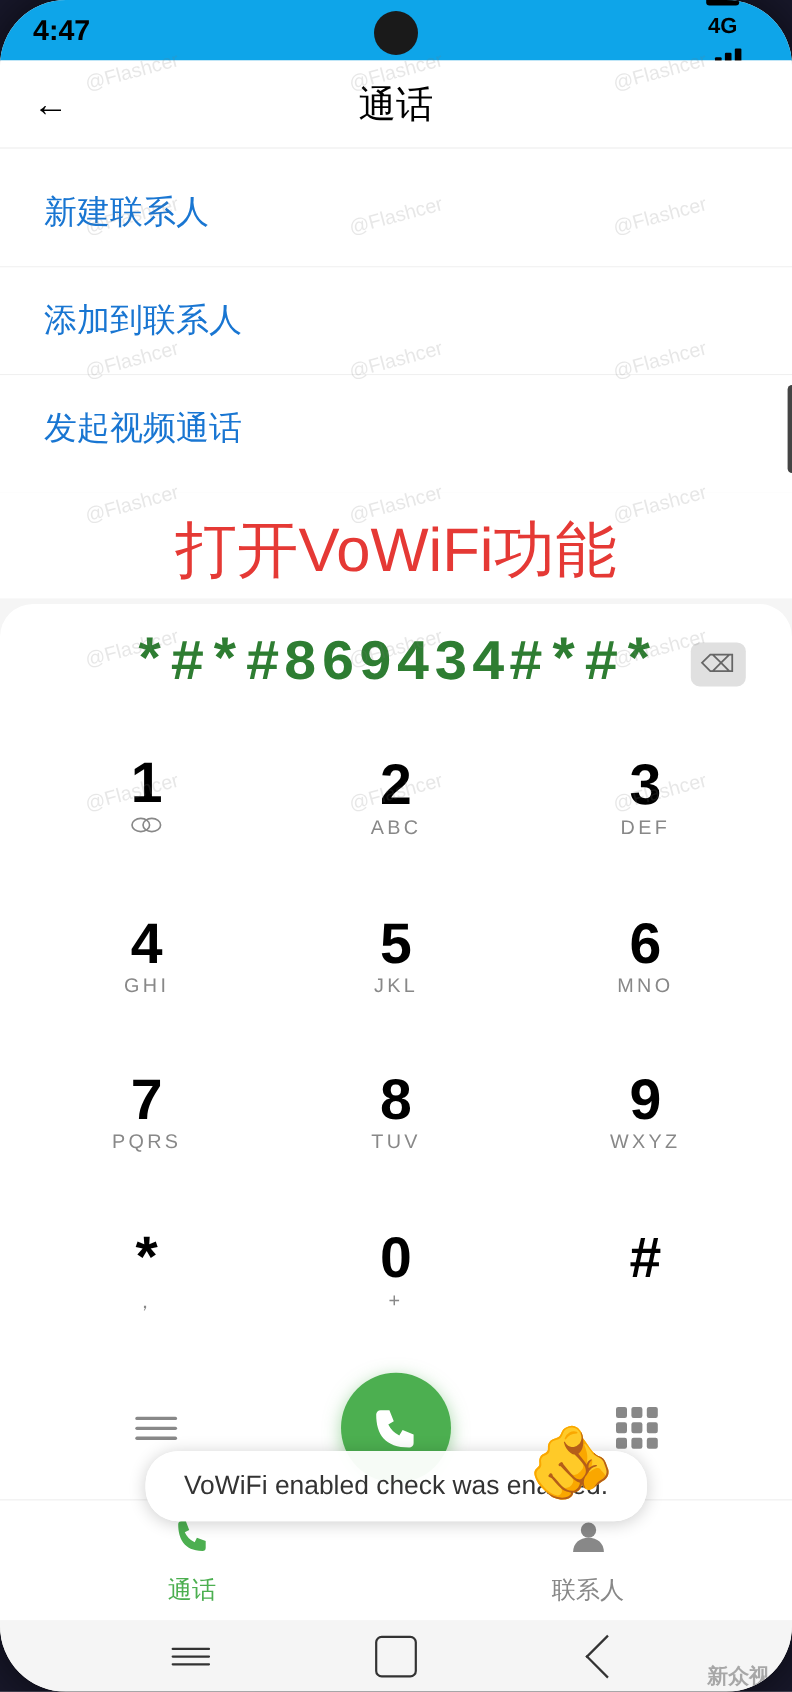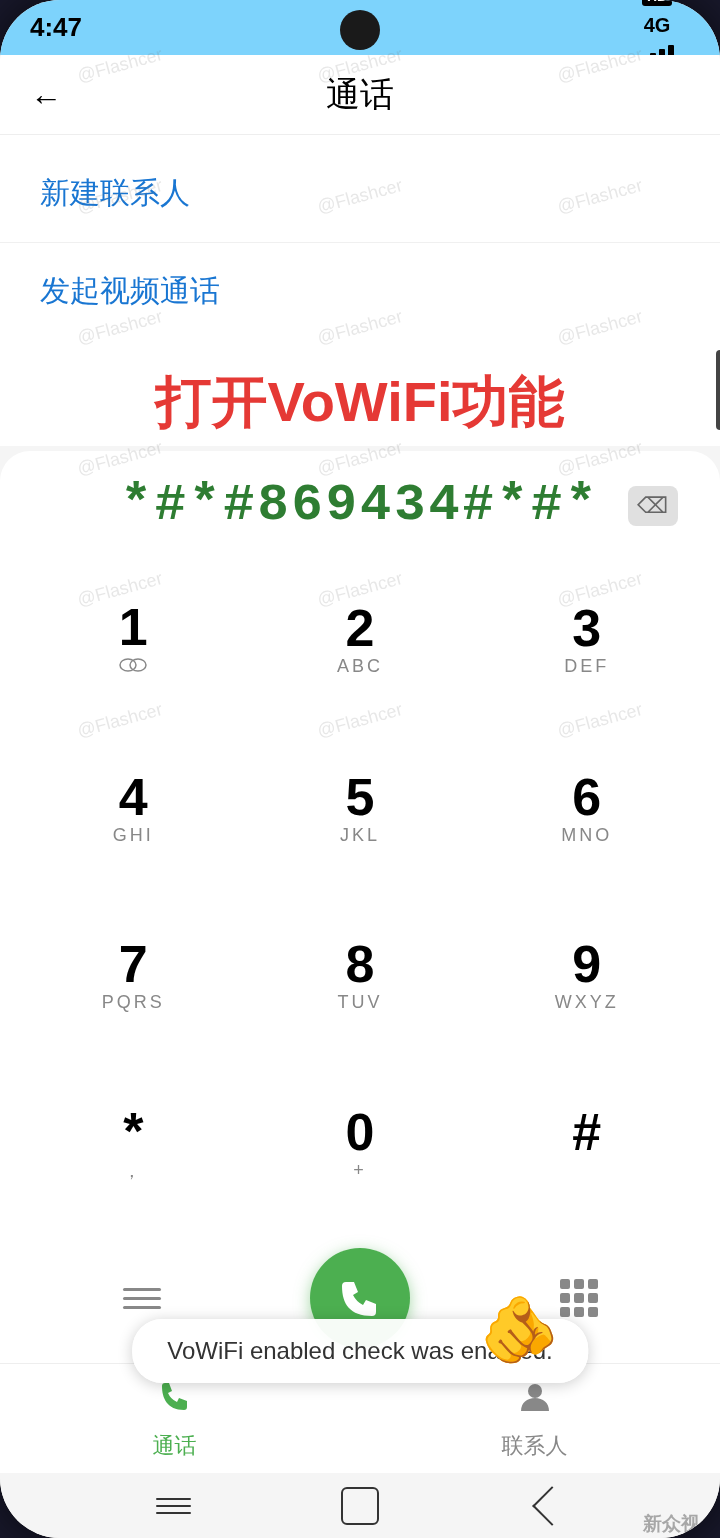--- a/index.html
+++ b/index.html
@@ -32,21 +32,21 @@
       background: #f5f5f5;
       border-radius: 55px;
       overflow: hidden;
       display: flex;
       flex-direction: column;
     }
 
     
     .status-bar {
       height: 55px;
-      background: #7dd3fc;
+      background: #0ea5e9;
       display: flex;
       align-items: center;
       justify-content: space-between;
       padding: 0 30px;
       flex-shrink: 0;
     }
 
     .status-time {
       font-size: 26px;
       font-weight: 600;
@@ -169,21 +169,21 @@
     
     .vowifi-banner {
       background: #fff;
       text-align: center;
       padding: 15px 30px 5px;
       flex-shrink: 0;
     }
 
     .vowifi-text {
       font-size: 56px;
-      font-weight: 700;
+      font-weight: 400;
       color: #e53935;
     }
 
     
     .dialer-area {
       background: #fff;
       border-radius: 30px 30px 0 0;
       margin-top: 5px;
       flex: 1;
       display: flex;
@@ -517,20 +517,21 @@
       </div>
     </div>
 
     <div class="top-nav">
       <div class="nav-back">←</div>
       <div class="nav-title">通话</div>
     </div>
 
     <div class="menu-area">
       <div class="menu-item">新建联系人</div>
+      <div class="menu-item">添加到联系人</div>
       <div class="menu-item">发起视频通话</div>
     </div>
 
     <div class="vowifi-banner">
       <div class="vowifi-text">打开VoWiFi功能</div>
     </div>
 
     <div class="dialer-area">
 
       <div class="dial-input">

